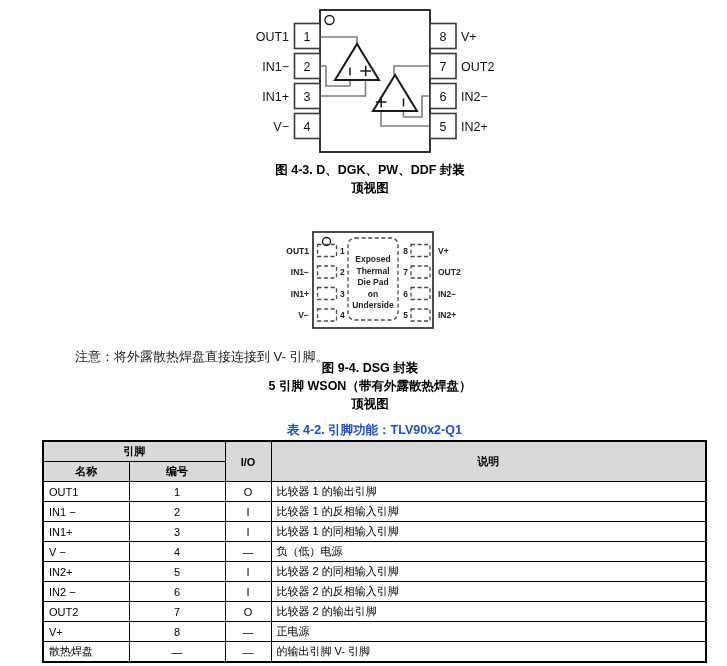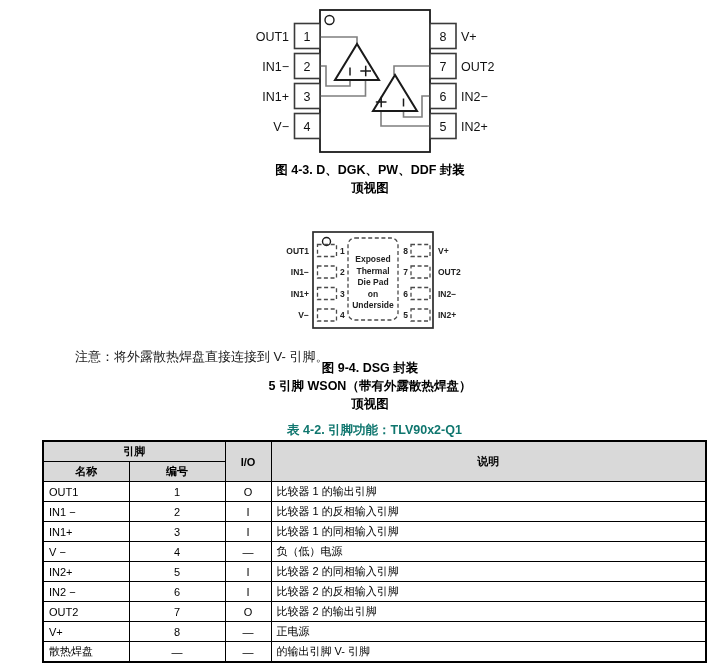--- a/index.html
+++ b/index.html
@@ -19,21 +19,21 @@
   
   .body2{fill:none;stroke:#2c2c2c;stroke-width:1.7;}
   .dashed{fill:none;stroke:#4a4a4a;stroke-width:1.3;stroke-dasharray:4 2.6;}
   .t2{font-family:"Liberation Sans",sans-serif;font-size:8.5px;font-weight:600;fill:#222;}
   .t2n{font-weight:600;}
   
   .caption{left:20px;width:700px;text-align:center;font-weight:bold;
            font-size:12.5px;line-height:18px;color:#000;}
   .note{left:75px;top:337px;font-size:13px;color:#1a1a1a;margin-top:11px;}
   .tbl-title{left:42px;top:422px;width:665px;text-align:center;
-             font-weight:bold;font-size:12.5px;color:#0f766e;}
+             font-weight:bold;font-size:12.5px;color:#1d4ed8;}
   
   table.pins{position:absolute;left:42px;top:440px;width:665px;
              border-collapse:collapse;table-layout:fixed;
              border:2px solid #000;font-family:"Liberation Sans",sans-serif;}
   table.pins th,table.pins td{border:1px solid #000;height:19px;
              font-size:11px;color:#000;padding:0 5px;overflow:hidden;white-space:nowrap;}
   table.pins th{background:#d9d9d9;font-weight:bold;text-align:center;padding:0 12px;}
   td.c{text-align:center;padding:0;}
   td.l{text-align:left;}
 </style>

